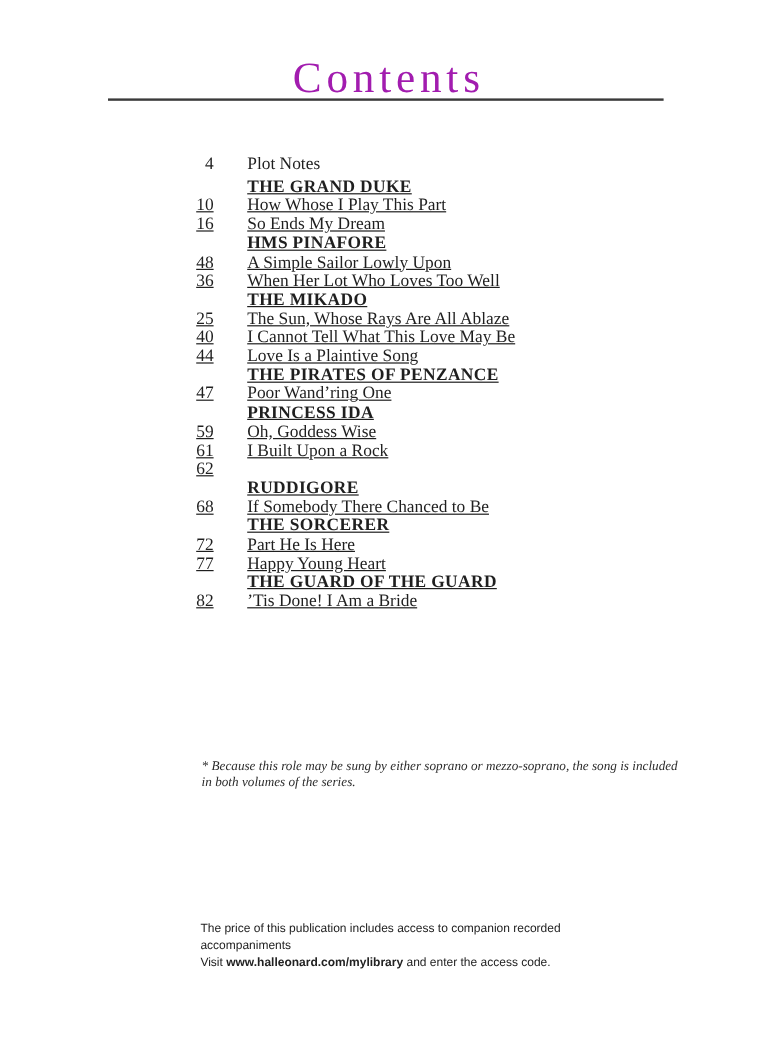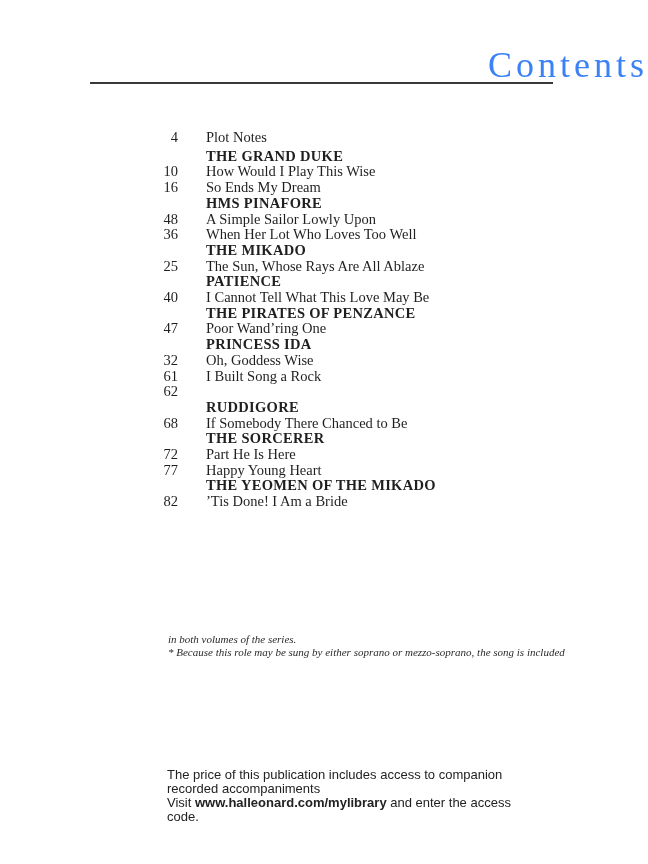--- a/index.html
+++ b/index.html
@@ -11,49 +11,49 @@
   body{
     width:648px;height:864px;background:var(--bg);
     font-family:"Liberation Serif", serif;color:var(--text);
     overflow:hidden;
   }
   .page{position:relative;width:648px;height:864px;background:var(--bg);}
 
   
   .title{
     position:absolute;top:44px;left:0;width:648px;
-    margin:0;text-align:right;
+    margin:0;text-align:center;
     font-size:36px;font-weight:normal;letter-spacing:4px;
-    color:#3b82f6;
+    color:#a21caf;
   }
   .rule{
     position:absolute;top:82px;left:90px;width:463px;height:2px;
     background:var(--rule);
   }
 
   
   .toc{position:absolute;top:130px;left:140px;font-size:14.5px;}
   .row{display:flex;line-height:15.7px;}
   .num{width:38px;text-align:right;flex:0 0 38px;}
   .ttl{margin-left:28px;white-space:nowrap;}
   .intro-row{margin-bottom:3px;}
-  .section{}
+  .section{text-decoration:underline;}
   .head-row .ttl{font-weight:bold;letter-spacing:0.3px;}
 
   
   .footnote{
     position:absolute;top:633px;left:168px;
     font-style:italic;font-size:11px;line-height:12.8px;color:#2a2a2a;
   }
 
   
   .footer{
     position:absolute;top:768px;left:167px;width:360px;
     font-family:"Liberation Sans", sans-serif;
-    font-size:13px;line-height:14px;color:#222;
+    font-size:10px;line-height:14px;color:#222;
   }
   .footer b{font-weight:bold;}
 </style>
 </head>
 <body>
 
 <div class="page">
 
   <h1 class="title">Contents</h1>
   <div class="rule"></div>
@@ -63,21 +63,21 @@
         <span class="num">4</span>
         <span class="ttl">Plot Notes</span>
       </div>
       <div class="section">
         <div class="row head-row">
           <span class="num"></span>
           <span class="ttl">THE GRAND DUKE</span>
         </div>
         <div class="row">
           <span class="num">10</span>
-          <span class="ttl">How Would I Play This Wise</span>
+          <span class="ttl">How Whose I Play This Part</span>
         </div>
         <div class="row">
           <span class="num">16</span>
           <span class="ttl">So Ends My Dream</span>
         </div>
       </div>
       <div class="section">
         <div class="row head-row">
           <span class="num"></span>
           <span class="ttl">HMS PINAFORE</span>
@@ -95,51 +95,51 @@
         <div class="row head-row">
           <span class="num"></span>
           <span class="ttl">THE MIKADO</span>
         </div>
         <div class="row">
           <span class="num">25</span>
           <span class="ttl">The Sun, Whose Rays Are All Ablaze</span>
         </div>
       </div>
       <div class="section">
-        <div class="row head-row">
-          <span class="num"></span>
-          <span class="ttl">PATIENCE</span>
-        </div>
         <div class="row">
           <span class="num">40</span>
           <span class="ttl">I Cannot Tell What This Love May Be</span>
+        </div>
+        <div class="row">
+          <span class="num">44</span>
+          <span class="ttl">Love Is a Plaintive Song</span>
         </div>
       </div>
       <div class="section">
         <div class="row head-row">
           <span class="num"></span>
           <span class="ttl">THE PIRATES OF PENZANCE</span>
         </div>
         <div class="row">
           <span class="num">47</span>
           <span class="ttl">Poor Wand’ring One</span>
         </div>
       </div>
       <div class="section">
         <div class="row head-row">
           <span class="num"></span>
           <span class="ttl">PRINCESS IDA</span>
         </div>
         <div class="row">
-          <span class="num">32</span>
+          <span class="num">59</span>
           <span class="ttl">Oh, Goddess Wise</span>
         </div>
         <div class="row">
           <span class="num">61</span>
-          <span class="ttl">I Built Song a Rock</span>
+          <span class="ttl">I Built Upon a Rock</span>
         </div>
         <div class="row">
           <span class="num">62</span>
         </div>
       </div>
       <div class="section">
         <div class="row head-row">
           <span class="num"></span>
           <span class="ttl">RUDDIGORE</span>
         </div>
@@ -158,32 +158,32 @@
           <span class="ttl">Part He Is Here</span>
         </div>
         <div class="row">
           <span class="num">77</span>
           <span class="ttl">Happy Young Heart</span>
         </div>
       </div>
       <div class="section">
         <div class="row head-row">
           <span class="num"></span>
-          <span class="ttl">THE YEOMEN OF THE MIKADO</span>
+          <span class="ttl">THE GUARD OF THE GUARD</span>
         </div>
         <div class="row">
           <span class="num">82</span>
           <span class="ttl">’Tis Done! I Am a Bride</span>
         </div>
       </div>
     </div>
 
   <div class="footnote">
+    <div>* Because this role may be sung by either soprano or mezzo-soprano, the song is included</div>
     <div>in both volumes of the series.</div>
-    <div>* Because this role may be sung by either soprano or mezzo-soprano, the song is included</div>
   </div>
 
   <div class="footer">
     <div>The price of this publication includes access to companion recorded accompaniments</div>
     <div><span>Visit </span><b>www.halleonard.com/mylibrary</b><span> and enter the access code.</span></div>
   </div>
 
 </div>
 
 </body></html>

